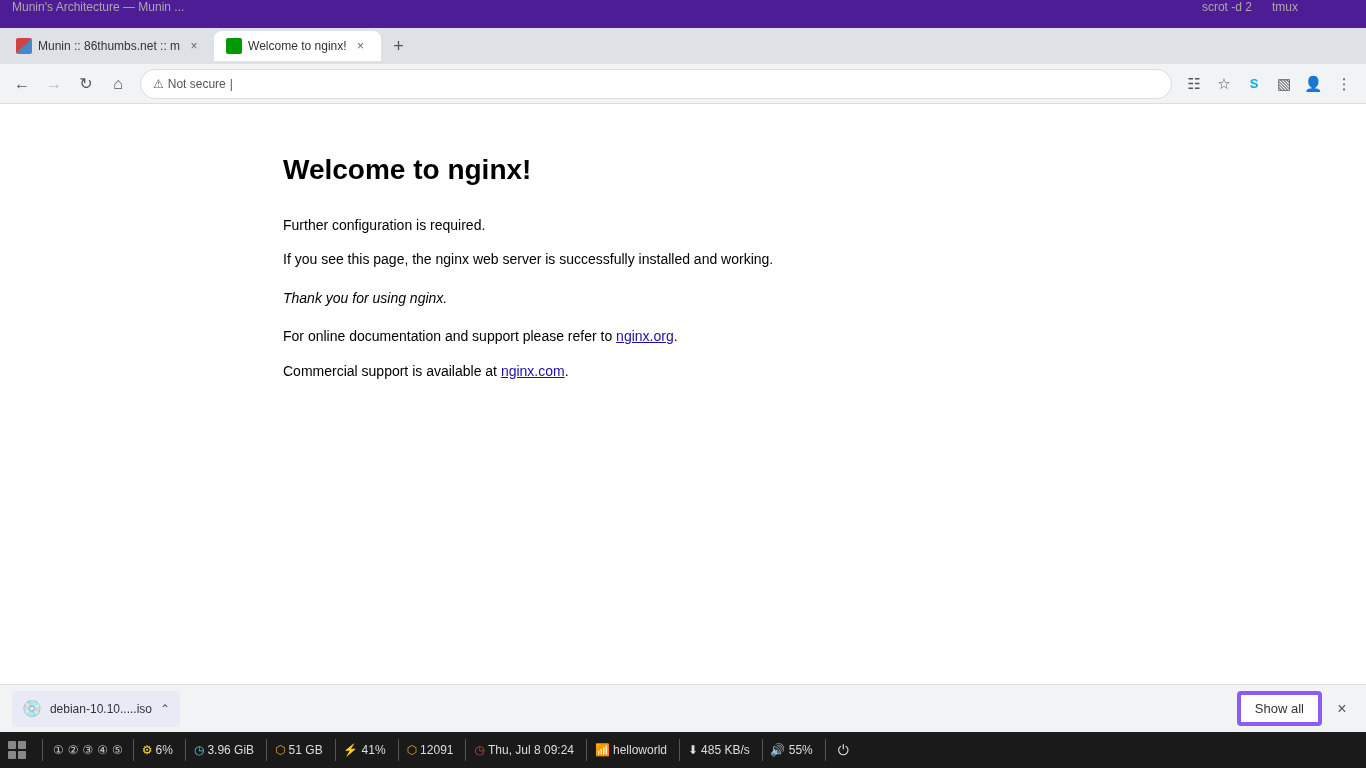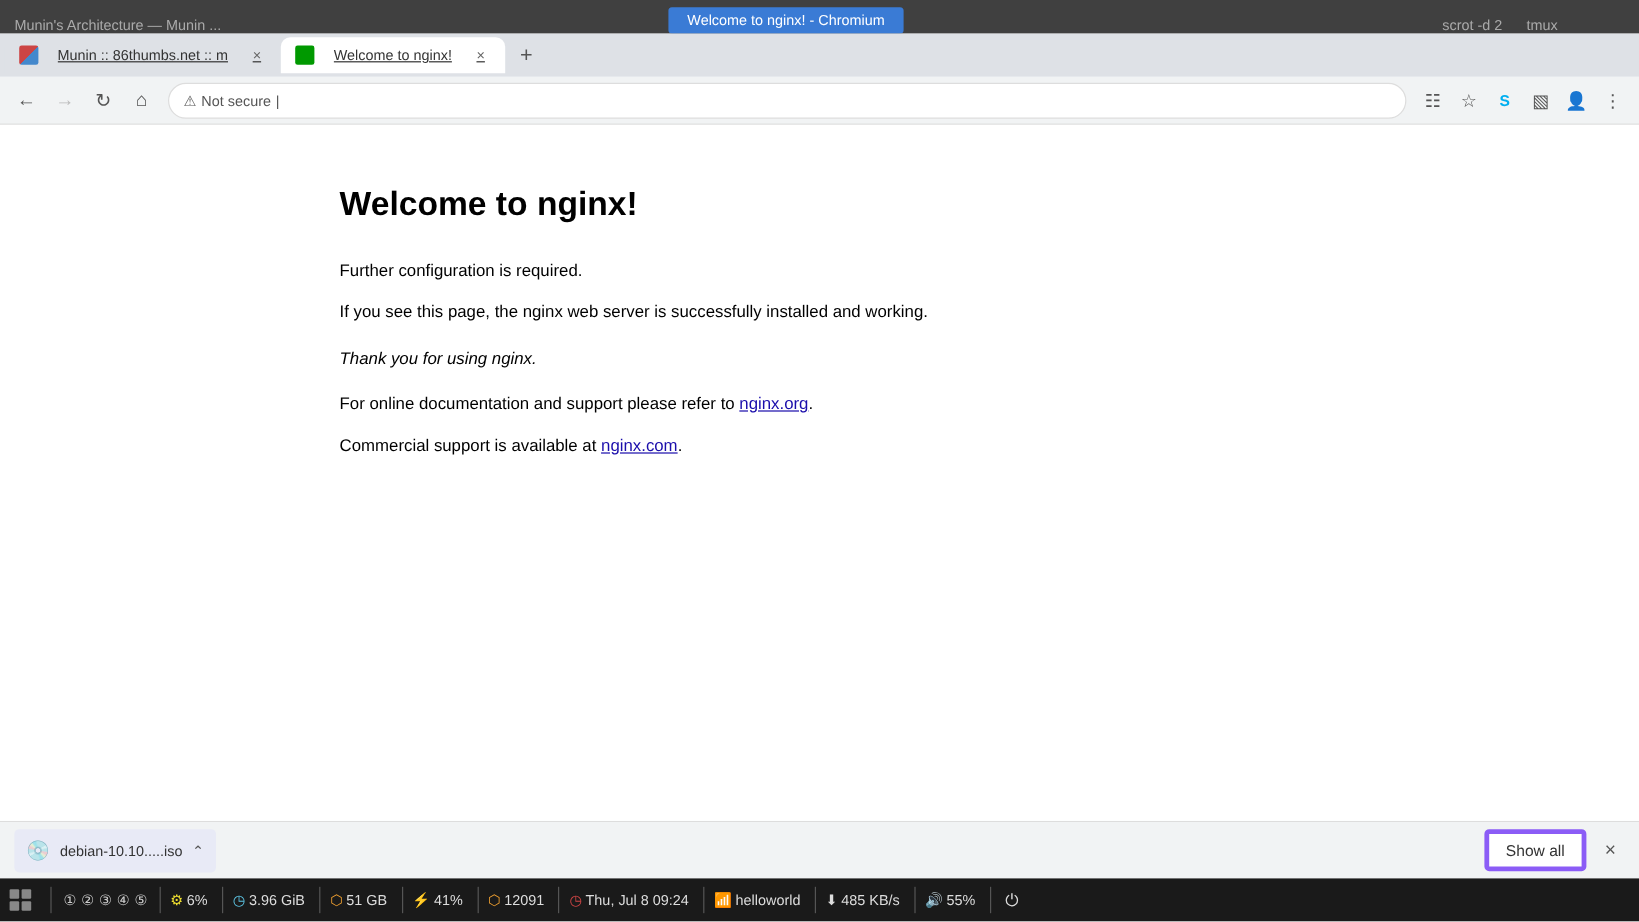--- a/index.html
+++ b/index.html
@@ -1,22 +1,22 @@
 <!DOCTYPE html>
 <html><head>
   <meta charset="utf-8">
   <style>
     * { margin: 0; padding: 0; box-sizing: border-box; }
     body { font-family: 'Arial', sans-serif; background: #fff; width: 1366px; height: 768px; overflow: hidden; display: flex; flex-direction: column; }
 
     
     .title-bar {
       display: flex;
-      align-items: flex-end;
-      background: #404040;
+      align-items: flex-start;
+      background: #4c1d95;
       color: #ccc;
       height: 28px;
       font-size: 13px;
       padding: 0 8px;
       gap: 0;
       flex-shrink: 0;
     }
     .title-bar-left { flex: 1; color: #aaa; font-size: 12px; padding-left: 4px; }
     .title-bar-center { background: #3a7bd5; color: #fff; padding: 4px 16px; font-size: 12px; border-radius: 3px; }
     .title-bar-right { flex: 1; color: #aaa; font-size: 12px; text-align: right; padding-right: 60px; }
@@ -32,23 +32,22 @@
     }
     .tab {
       display: flex;
       align-items: center;
       height: 30px;
       padding: 0 12px;
       border-radius: 8px 8px 0 0;
       font-size: 12px;
       cursor: pointer;
       max-width: 240px;
-      gap: 16px;
+      gap: 6px;
       position: relative;
-      text-decoration: underline;
     }
     .tab.inactive {
       background: #dee1e6;
       color: #333;
     }
     .tab.active {
       background: #fff;
       color: #333;
     }
     .tab-favicon-munin {
@@ -263,21 +262,20 @@
     .taskbar-blue { color: #5bc0de; }
     .taskbar-orange { color: #f0a030; }
     .taskbar-green { color: #5cb85c; }
     .taskbar-yellow { color: #f0e030; }
   </style>
 </head>
 <body>
 
 <div class="title-bar">
   <span class="title-bar-left">Munin's Architecture — Munin ...</span>
-  <span class="title-bar-center">Welcome to nginx! - Chromium</span>
   <span class="title-bar-right">
     <span>scrot -d 2</span>
     &nbsp;&nbsp;&nbsp;&nbsp;
     <span>tmux</span>
   </span>
 </div>
 
 <div class="tab-bar">
 
   <div class="tab inactive">

